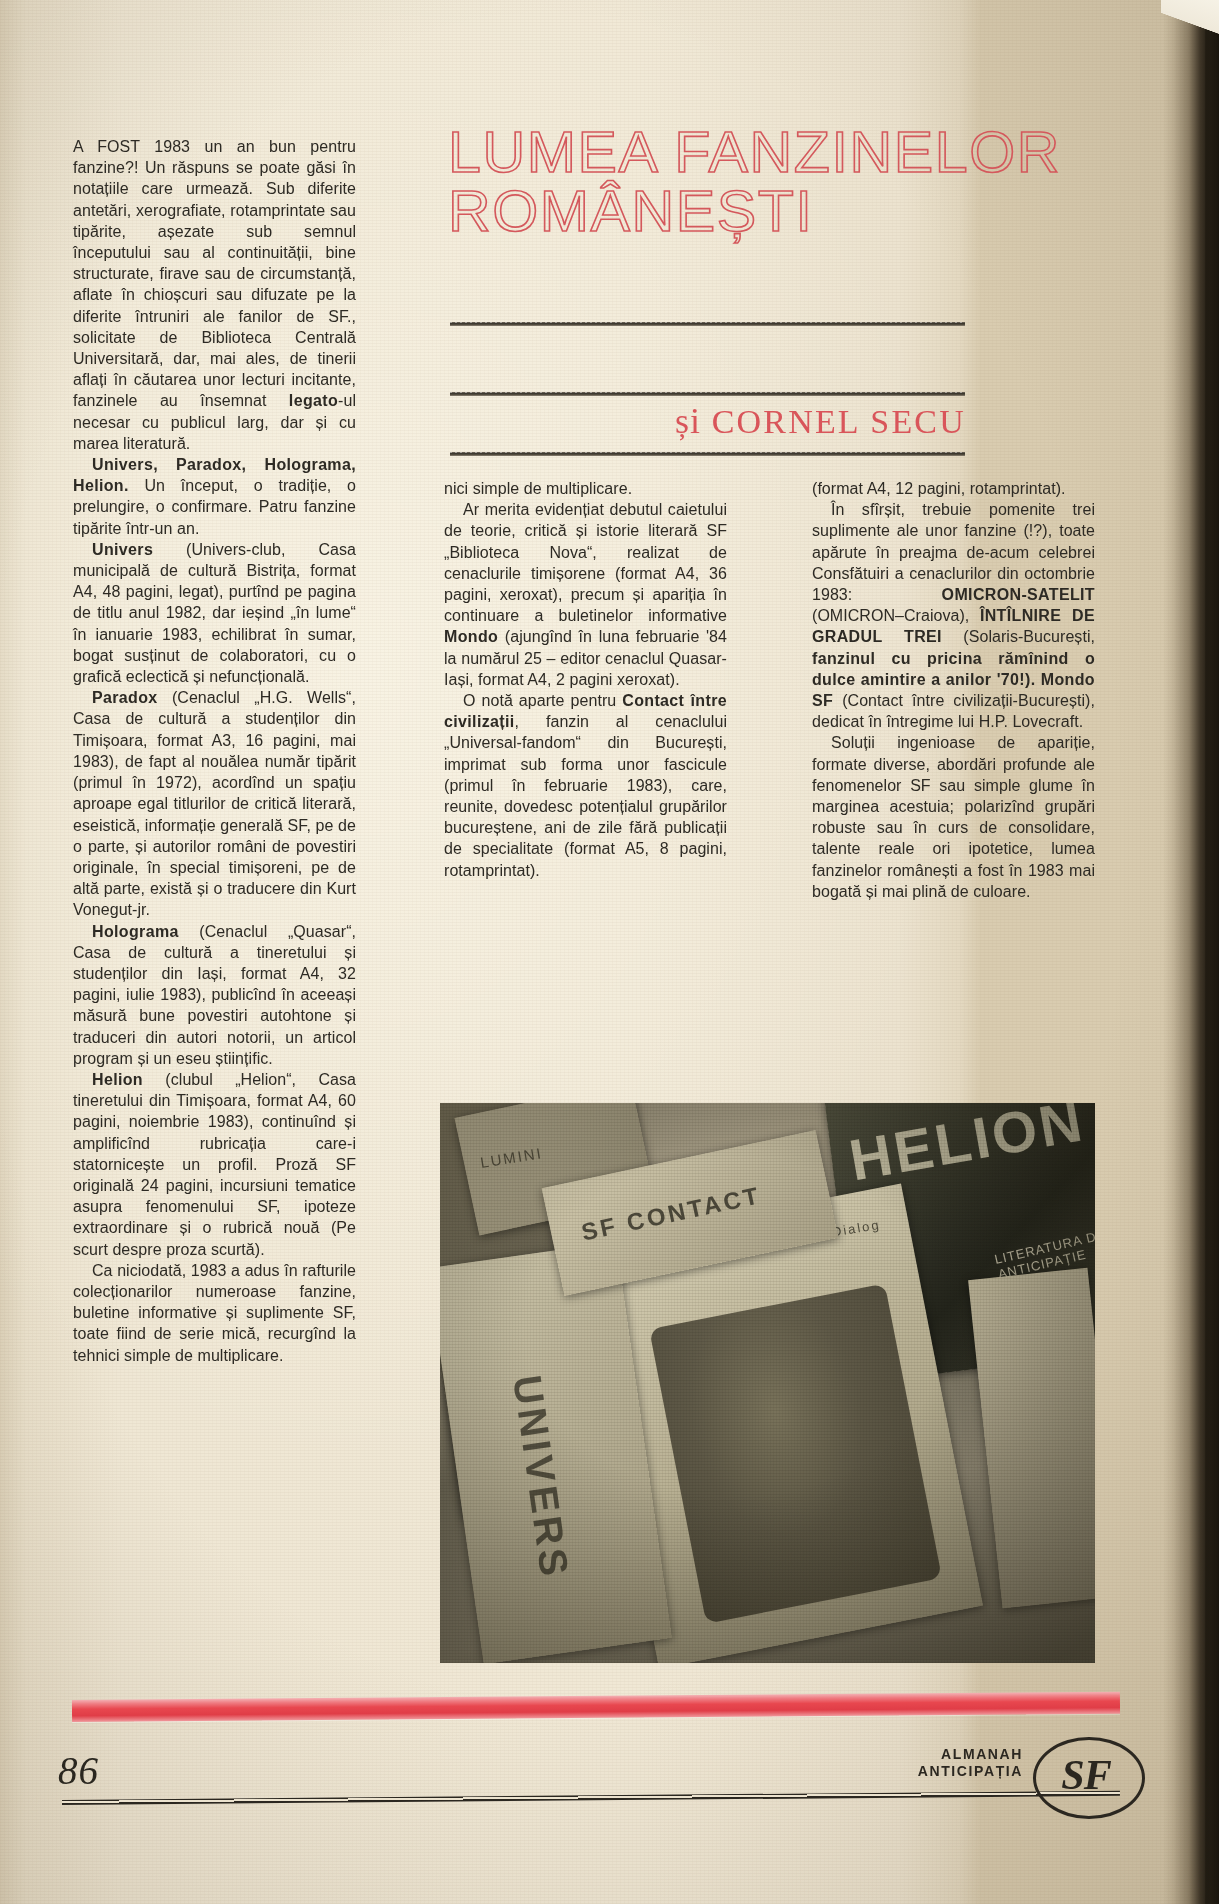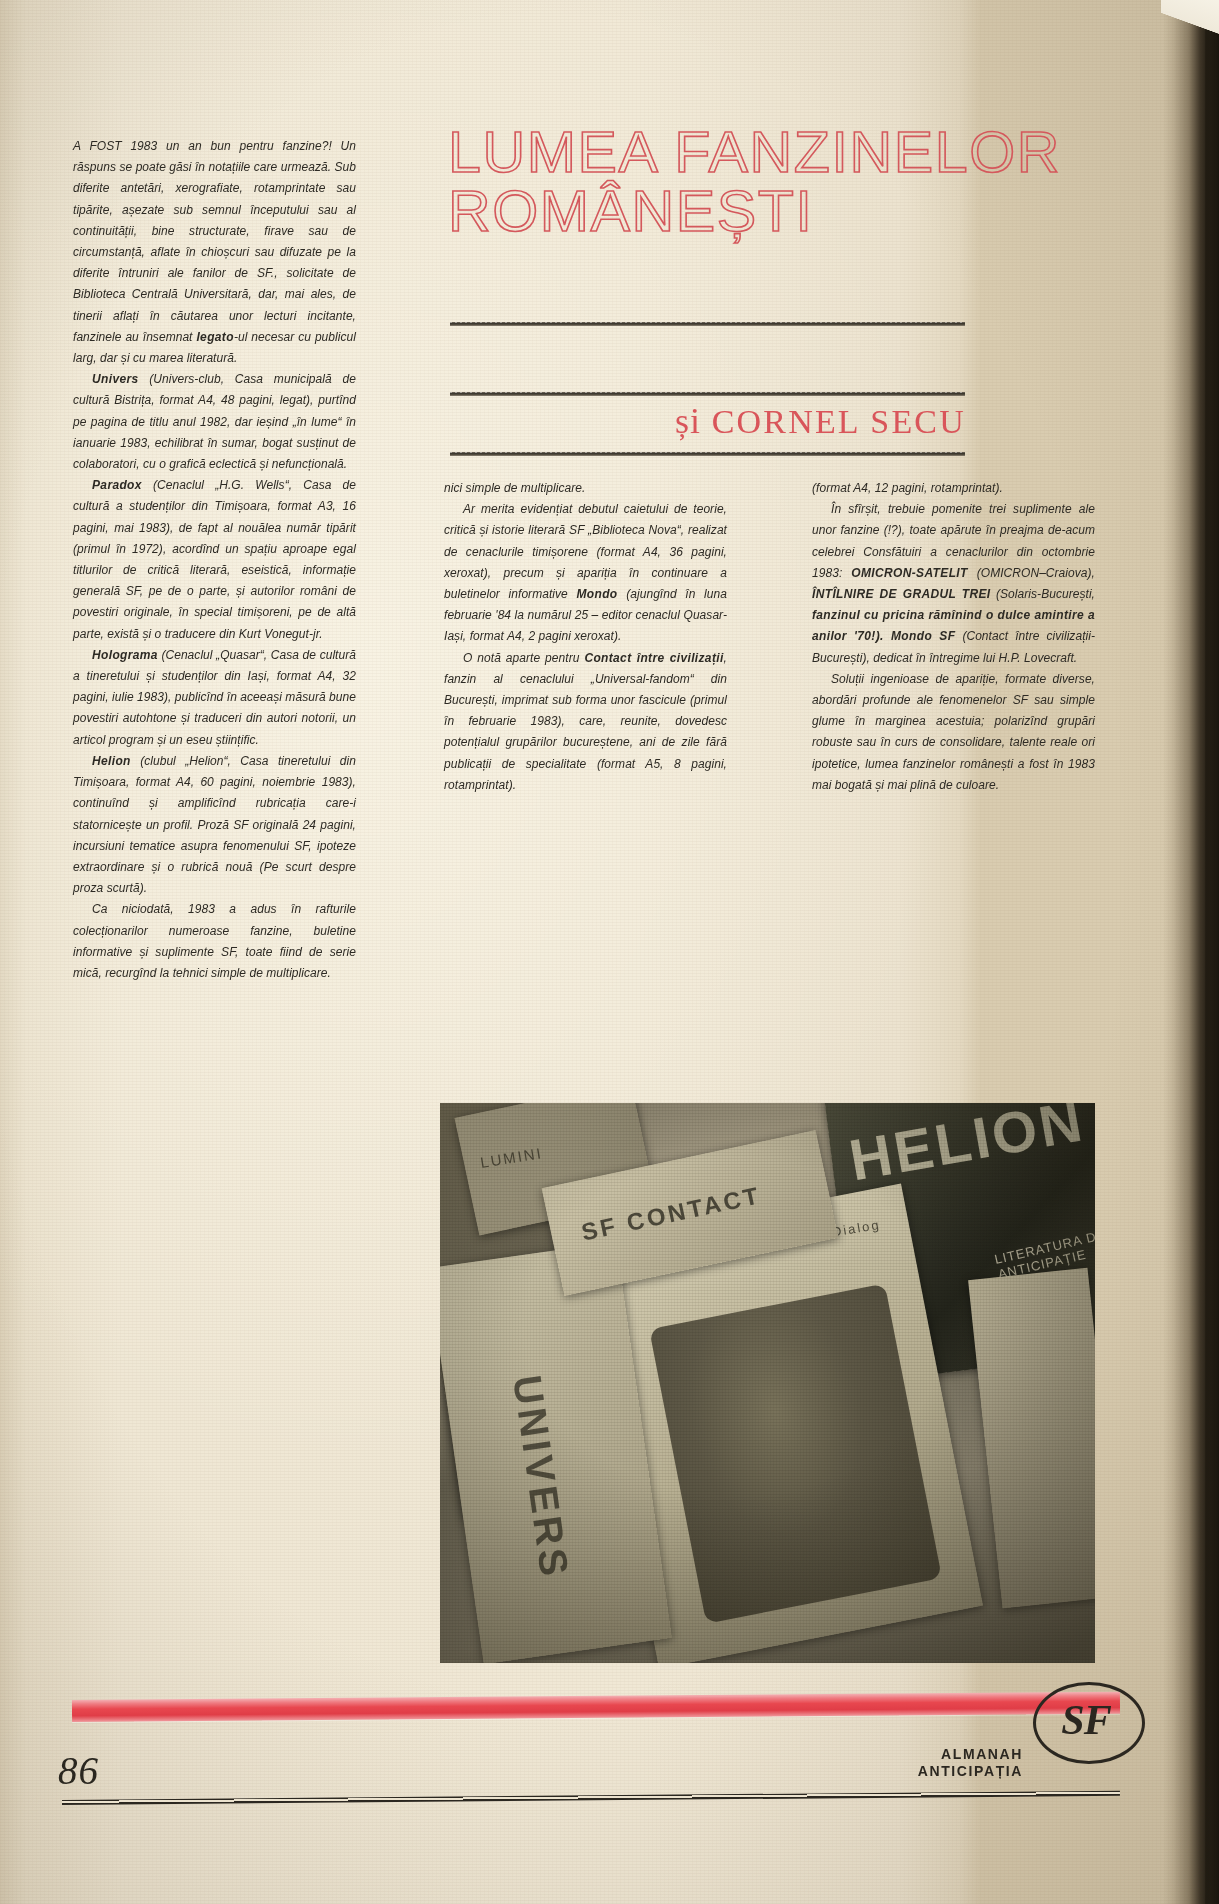--- a/index.html
+++ b/index.html
@@ -93,28 +93,27 @@
     text-align:right;
   }
   #byline1{top:330px;right:253px;}
   #byline2{top:400px;right:253px;}
   .byline .conj{font-size:36px;letter-spacing:1px;}
 
   
   .col{
     position:absolute;
     font-family:"Liberation Sans", sans-serif;
-    font-size:12px;
+    font-size:16px;
     line-height:21.2px;
     color:#2d2a24;
     text-align:justify;
     text-justify:inter-word;
     hyphens:manual;
     letter-spacing:.05px;
-    font-style:italic;
     -webkit-font-smoothing:none;
   }
   #col1{left:73px;top:136px;width:283px;}
   #col2{left:444px;top:478px;width:283px;}
   #col3{left:812px;top:478px;width:283px;}
 
   .col p{margin:0;text-indent:19px;}
   .col p.noind{text-indent:0;}
   .col p + p{margin-top:0;}
   b{font-weight:700;letter-spacing:.35px;}
@@ -197,21 +196,21 @@
     position:absolute;left:62px;top:1800px;width:1058px;height:5px;
     background:linear-gradient(180deg,#2b2720 0 1px,#ece3cf 1px 3px,#2b2720 3px 5px);
     transform:rotate(-.5deg);transform-origin:left center;
   }
   #imprint{
     position:absolute;right:196px;top:1746px;text-align:right;
     font-family:"Liberation Sans", sans-serif;
     font-size:14px;font-weight:700;letter-spacing:1.6px;line-height:17px;color:#2b2720;
   }
   #sflogo{
-    position:absolute;right:78px;top:1682px;width:108px;height:78px;text-decoration:underline;
+    position:absolute;right:78px;top:1737px;width:108px;height:78px;text-decoration:underline;
   }
   #sflogo .ring{
     position:absolute;left:0;top:0;width:106px;height:76px;
     border:3px solid #2b2720;border-radius:50%/50%;
   }
   #sflogo .txt{
     position:absolute;left:0;top:14px;width:106px;text-align:center;
     font-family:"Liberation Serif", serif;font-weight:700;font-style:italic;
     font-size:42px;color:#2b2720;letter-spacing:-1px;
   }
@@ -238,20 +237,21 @@
   <div class="hrule" id="rule1"></div>
   <div class="hrule" id="rule2"></div>
   <div class="byline" id="byline2">
     <span class="conj">și</span>
     <span>CORNEL SECU</span>
   </div>
   <div class="hrule" id="rule3"></div>
 
   <div class="col" id="col1">
       <p class="noind">A FOST 1983 un an bun pentru fanzine?! Un răspuns se poate găsi în notațiile care urmează. Sub diferite antetări, xerografiate, rotamprintate sau tipărite, așezate sub semnul începutului sau al continuității, bine structurate, firave sau de circumstanță, aflate în chioșcuri sau difuzate pe la diferite întruniri ale fanilor de SF., solicitate de Biblioteca Centrală Universitară, dar, mai ales, de tinerii aflați în căutarea unor lecturi incitante, fanzinele au însemnat <b>legato</b>-ul necesar cu publicul larg, dar și cu marea literatură.</p>
+      <p><b>Univers, Paradox, Holograma, Helion.</b> Un început, o tradiție, o prelungire, o confirmare. Patru fanzine tipărite într-un an.</p>
       <p><b>Univers</b> (Univers-club, Casa municipală de cultură Bistrița, format A4, 48 pagini, legat), purtînd pe pagina de titlu anul 1982, dar ieșind „în lume“ în ianuarie 1983, echilibrat în sumar, bogat susținut de colaboratori, cu o grafică eclectică și nefuncțională.</p>
       <p><b>Paradox</b> (Cenaclul „H.G. Wells“, Casa de cultură a studenților din Timișoara, format A3, 16 pagini, mai 1983), de fapt al nouălea număr tipărit (primul în 1972), acordînd un spațiu aproape egal titlurilor de critică literară, eseistică, informație generală SF, pe de o parte, și autorilor români de povestiri originale, în special timișoreni, pe de altă parte, există și o traducere din Kurt Vonegut-jr.</p>
       <p><b>Holograma</b> (Cenaclul „Quasar“, Casa de cultură a tineretului și studenților din Iași, format A4, 32 pagini, iulie 1983), publicînd în aceeași măsură bune povestiri autohtone și traduceri din autori notorii, un articol program și un eseu științific.</p>
       <p><b>Helion</b> (clubul „Helion“, Casa tineretului din Timișoara, format A4, 60 pagini, noiembrie 1983), continuînd și amplificînd rubricația care-i statornicește un profil. Proză SF originală 24 pagini, incursiuni tematice asupra fenomenului SF, ipoteze extraordinare și o rubrică nouă (Pe scurt despre proza scurtă).</p>
       <p>Ca niciodată, 1983 a adus în rafturile colecționarilor numeroase fanzine, buletine informative și suplimente SF, toate fiind de serie mică, recurgînd la tehnici simple de multiplicare.</p>
     </div>
   <div class="col" id="col2">
       <p class="noind">nici simple de multiplicare.</p>
       <p>Ar merita evidențiat debutul caietului de teorie, critică și istorie literară SF „Biblioteca Nova“, realizat de cenaclurile timișorene (format A4, 36 pagini, xeroxat), precum și apariția în continuare a buletinelor informative <b>Mondo</b> (ajungînd în luna februarie '84 la numărul 25 – editor cenaclul Quasar-Iași, format A4, 2 pagini xeroxat).</p>
       <p>O notă aparte pentru <b>Contact între civilizații</b>, fanzin al cenaclului „Universal-fandom“ din București, imprimat sub forma unor fascicule (primul în februarie 1983), care, reunite, dovedesc potențialul grupărilor bucureștene, ani de zile fără publicații de specialitate (format A5, 8 pagini, rotamprintat).</p>

